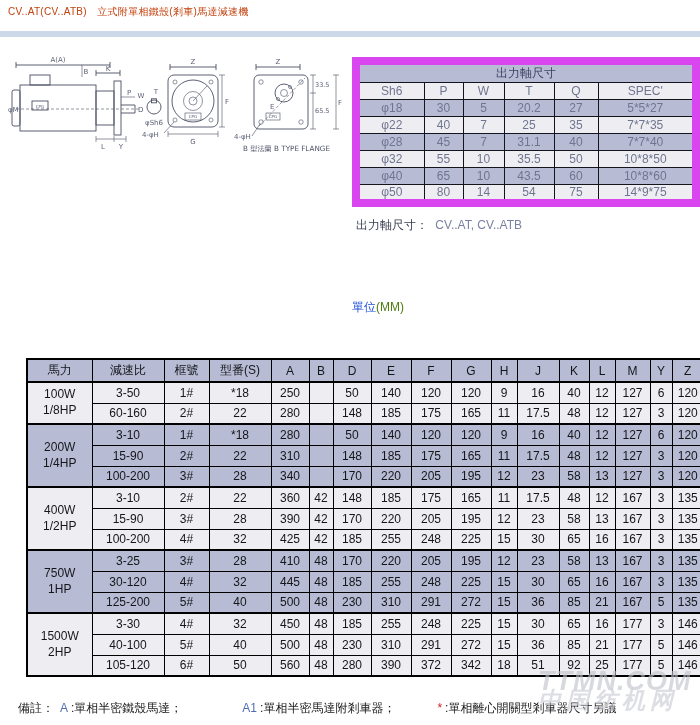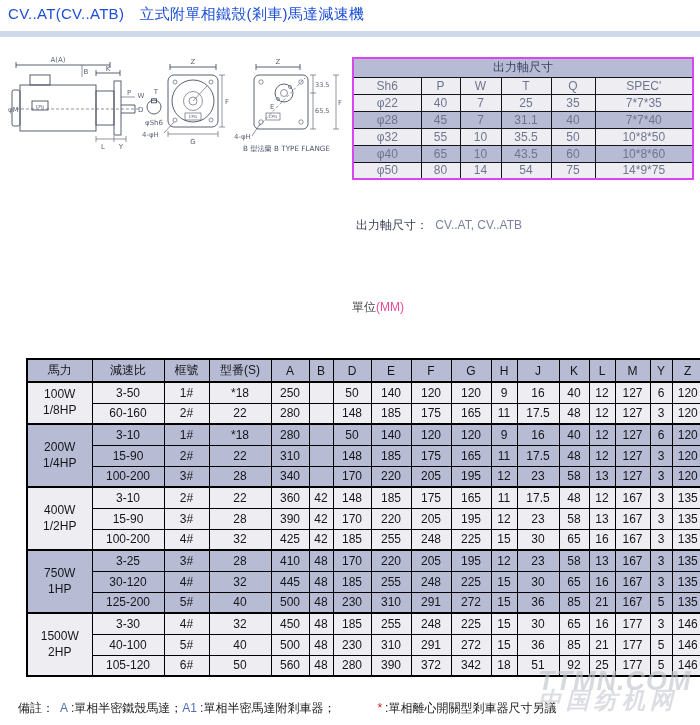--- a/index.html
+++ b/index.html
@@ -1,64 +1,64 @@
 <!DOCTYPE html>
 <html style="--lavender: #b7bcd4; --light-row: #eeeef2; --divider-bar: #ccd9e9; --shaft-text: #6f758f; --shaft-header-text: #3c4364; --note-blue: #4f6fb5; --note-red: #cc2222;"><head>
 <meta charset="utf-8">
 <style>
   * { margin:0; padding:0; box-sizing:border-box; }
   html,body { background:#fff; }
   body {
     position:relative; width:700px; height:725px; overflow:hidden;
     font-family:"Liberation Sans","DejaVu Sans",sans-serif; color:#222;
   }
-  .title { position:absolute; left:8px; top:5px; font-size:15px; color:#1d4ed8; letter-spacing:0.3px; }
+  .title { position:absolute; left:8px; top:5px; font-size:10px; color:#c2410c; letter-spacing:0.3px; }
   .divider-bar { position:absolute; left:0; top:31px; width:700px; height:6px; background:var(--divider-bar); }
 
   
   .diagram { position:absolute; left:8px; top:53px; }
   .diagram line, .diagram rect, .diagram circle, .diagram path { stroke:#4a4f63; fill:none; stroke-width:0.9; }
   .diagram text { fill:#5d6378; font-size:7px; stroke:none; font-family:"DejaVu Sans",sans-serif; }
   .diagram .tiny { font-size:4.2px; }
   .diagram .thin { stroke-width:0.6; }
   .diagram .dash { stroke-dasharray:3,2; stroke-width:0.6; }
   .diagram .capt { font-size:7.2px; fill:#4c5166; }
 
   
   table { border-collapse:collapse; table-layout:fixed; }
-  .shaft-table { position:absolute; left:352px; top:57px; width:342px; font-size:12px; text-align:center; border:2px solid #d946ef; }
+  .shaft-table { position:absolute; left:352px; top:57px; width:342px; font-size:12px; text-align:center; border:8px solid #d946ef; }
   .shaft-table th, .shaft-table td { border:1px solid #14141c; height:17px; font-weight:normal; white-space:nowrap; overflow:hidden; color:var(--shaft-text); }
   .shaft-table thead tr.title-row th { height:19px; }
   .shaft-table thead tr.title-row th, .shaft-table thead tr.group-row th { background:var(--lavender); color:var(--shaft-header-text); }
   .shaft-table tr.cols th { background:var(--light-row); }
   .shaft-table tbody tr.lav td { background:var(--lavender); }
   .shaft-table tbody tr.lt td { background:var(--light-row); }
 
   .applicable { position:absolute; left:356px; top:217px; font-size:12px; }
   .app-label { color:#3b4054; }
   .app-value { color:#7b81a0; margin-left:4px; }
   .unit-note { position:absolute; left:352px; top:299px; font-size:12px; }
-  .unit-label { color:#404040; }
-  .unit-suffix { color:#ec4899; }
+  .unit-label { color:#1d4ed8; }
+  .unit-suffix { color:#4d7c0f; }
 
   
   .main-table { position:absolute; left:26px; top:358px; width:677px; font-size:12px; text-align:center; border:2px solid #000; color:#15151a; }
   .main-table th, .main-table td { border:1px solid #000; height:21px; font-weight:normal; white-space:nowrap; overflow:hidden; }
   .main-table thead th { background:var(--lavender); height:23px; }
   .main-table tr.lav td { background:var(--lavender); }
   .main-table tr.lt td { background:var(--light-row); }
   .main-table tr.group-start td { border-top:2px solid #000; }
   .main-table td.power-cell { line-height:1.3; }
 
   .footnote { position:absolute; left:18px; top:700px; font-size:12px; color:#1a1a1a; white-space:nowrap; }
   .footnote .lbl { margin-right:6px; }
   .footnote .sym { margin-right:3px; }
   .note-blue { color:var(--note-blue); }
   .note-red { color:var(--note-red); }
-  .fn-item2 { }
+  .fn-item2 { margin-left:60px; }
   .fn-item3 { margin-left:42px; }
 
   .watermark { position:absolute; left:538px; top:666px; pointer-events:none; text-align:left; }
   .wm1 { font-size:27px; font-weight:bold; font-style:italic; color:rgba(190,193,202,0.62); letter-spacing:1px;text-align:center; }
   .wm2 { font-size:23px; font-weight:bold; font-style:italic; color:rgba(198,200,208,0.6); margin-top:-12px; letter-spacing:5px; }
 </style>
 </head>
 <body>
 
 <div class="title">CV..AT(CV..ATB)　立式附單相鐵殼(剎車)馬達減速機</div>
@@ -181,20 +181,28 @@
     <tr class="cols">
         <th>Sh6</th>
         <th>P</th>
         <th>W</th>
         <th>T</th>
         <th>Q</th>
         <th>SPEC'</th>
       </tr>
   </thead>
   <tbody>
+      <tr class="lav">
+        <td>φ18</td>
+        <td>30</td>
+        <td>5</td>
+        <td>20.2</td>
+        <td>27</td>
+        <td>5*5*27</td>
+      </tr>
       <tr class="lt">
         <td>φ22</td>
         <td>40</td>
         <td>7</td>
         <td>25</td>
         <td>35</td>
         <td>7*7*35</td>
       </tr>
       <tr class="lav">
         <td>φ28</td>

